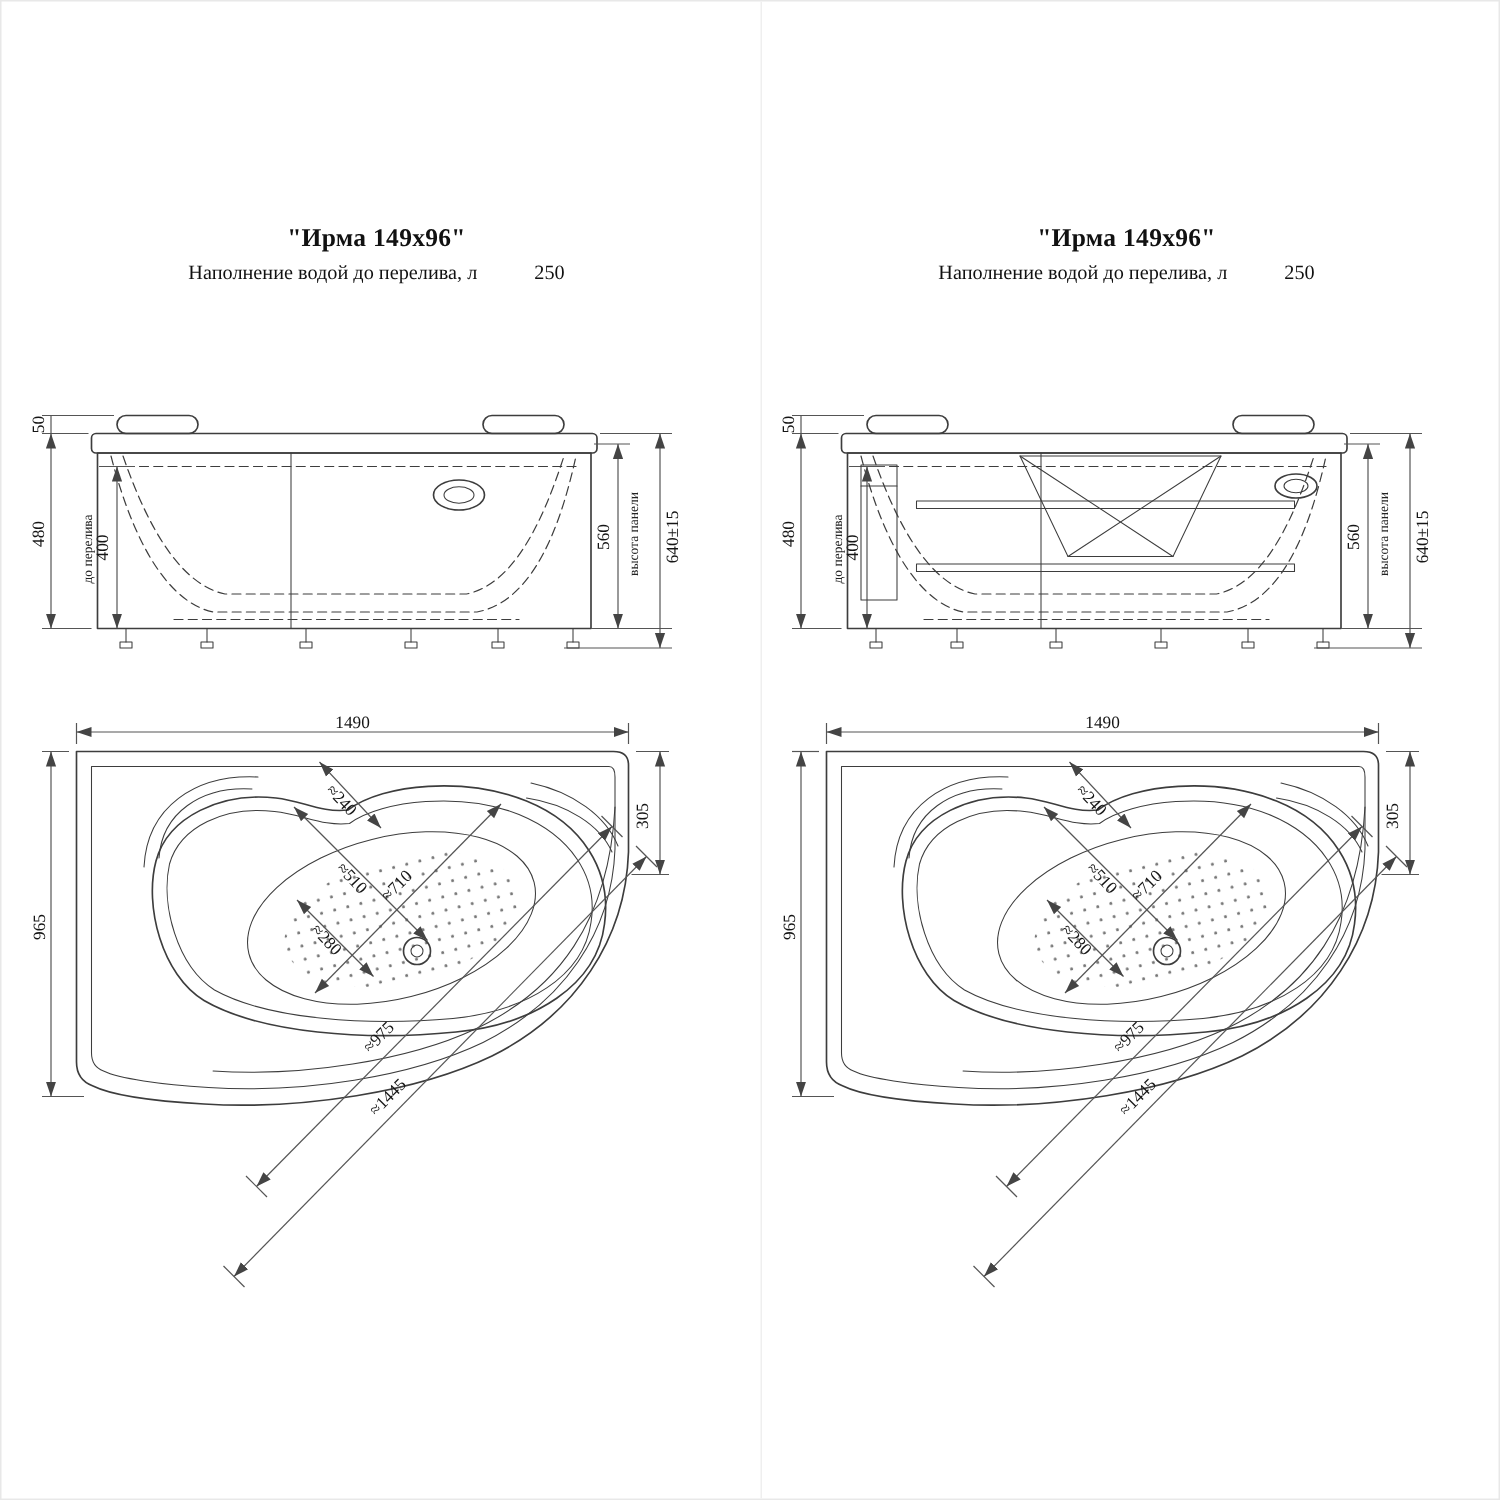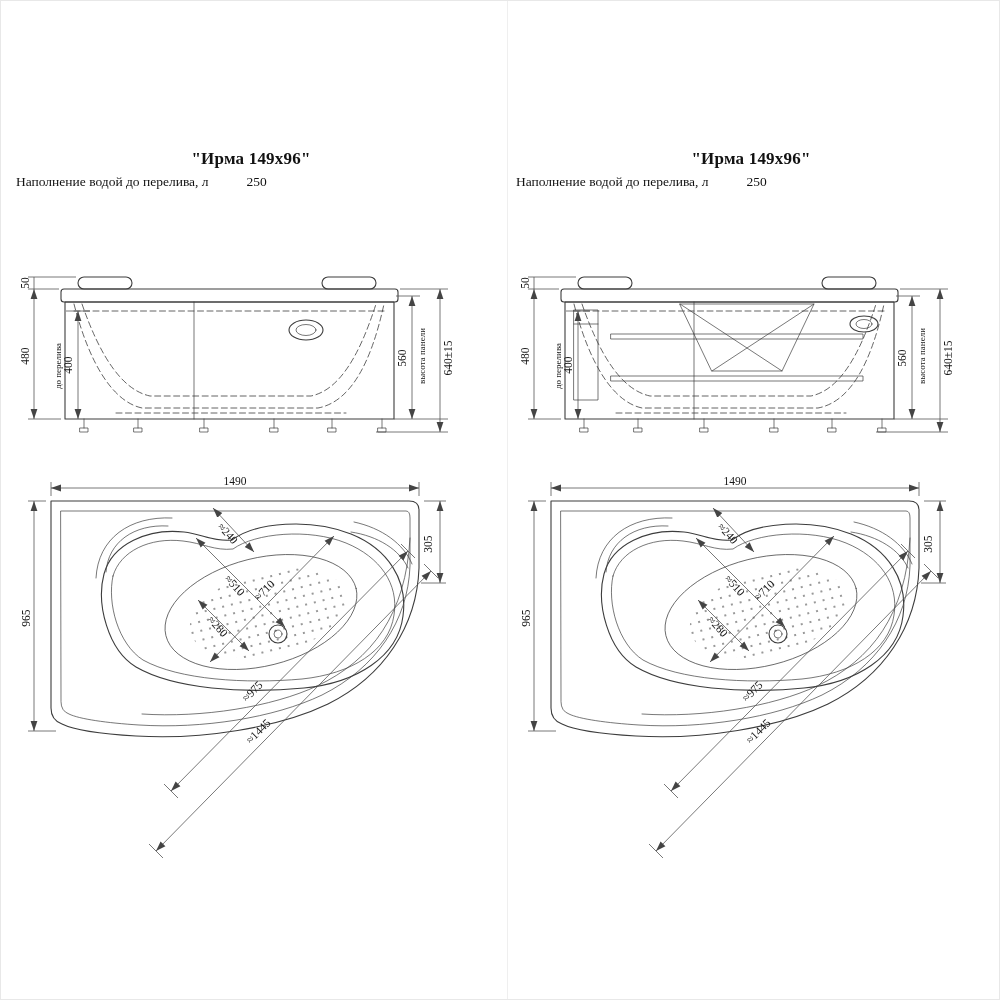--- a/index.html
+++ b/index.html
@@ -6,21 +6,21 @@
   .page {
     position:relative; width:1000px; height:1000px; background:#fff;
     box-sizing:border-box; border:1px solid #e8e8e8; overflow:hidden;
     font-family:"Liberation Serif", serif; color:#111;
   }
   .divider { position:absolute; left:506px; top:0; width:1px; height:1000px; background:#efefef; }
   .column { position:absolute; top:148px; width:470px; }
   .column.left  { left:15px; }
   .column.right { left:515px; }
   .title { margin:0; text-align:center; font-size:17px; font-weight:bold; letter-spacing:0.2px; }
-  .subtitle { margin-top:5px; display:flex; gap:38px; font-size:13.5px; }
+  .subtitle { margin-top:5px; display:flex; justify-content:center; gap:38px; font-size:13.5px; }
   svg.view { display:block; }
   svg.elev { margin-top:54px; width:470px; height:210px; }
   svg.plan { margin-top:22px; width:470px; height:400px; }
 
   .ln   { fill:none; stroke:#3d3d3d; stroke-width:1.1; stroke-linejoin:round; stroke-linecap:round; }
   .thin { stroke-width:0.7; }
   .dash { stroke-dasharray:6 3.5; stroke-width:0.8; }
   .dim line { stroke:#555; stroke-width:0.8; fill:none; }
   .dimtxt { font-family:"Liberation Serif", serif; font-size:11.5px; fill:#151515; text-anchor:middle; }
   .dimsm  { font-size:9px; fill:#222; }

